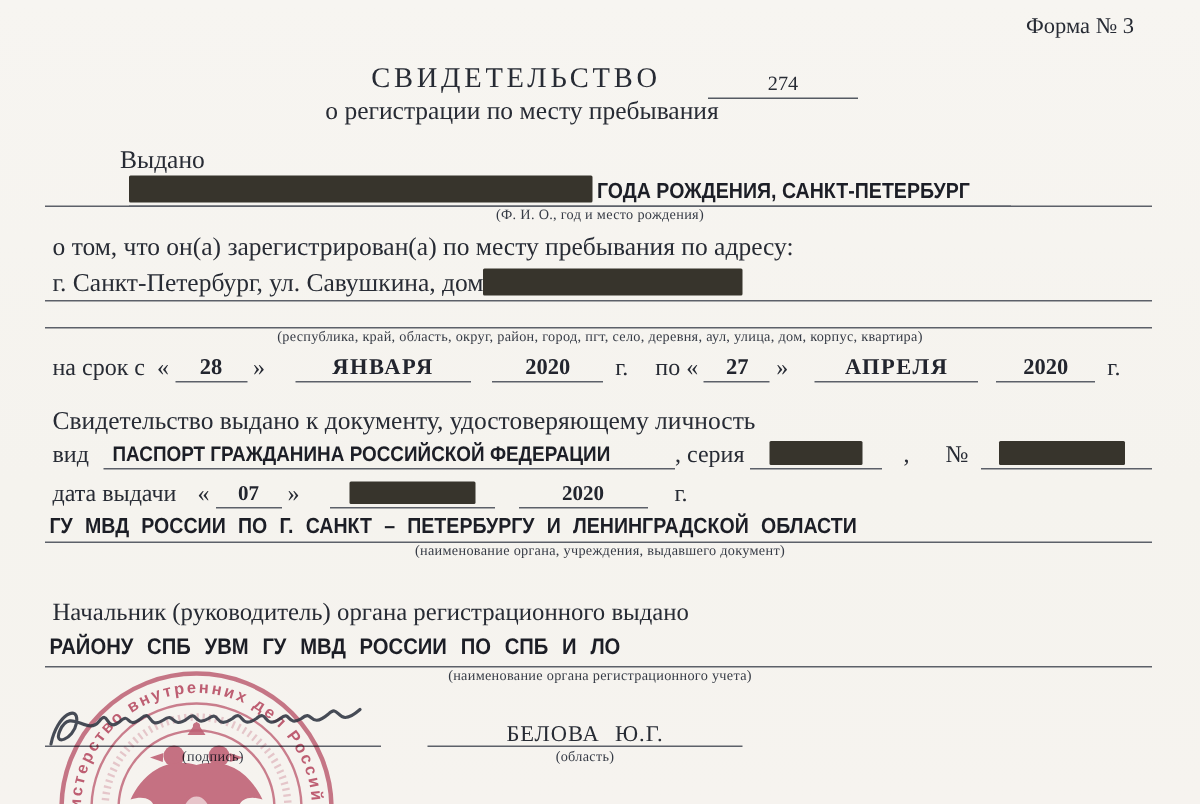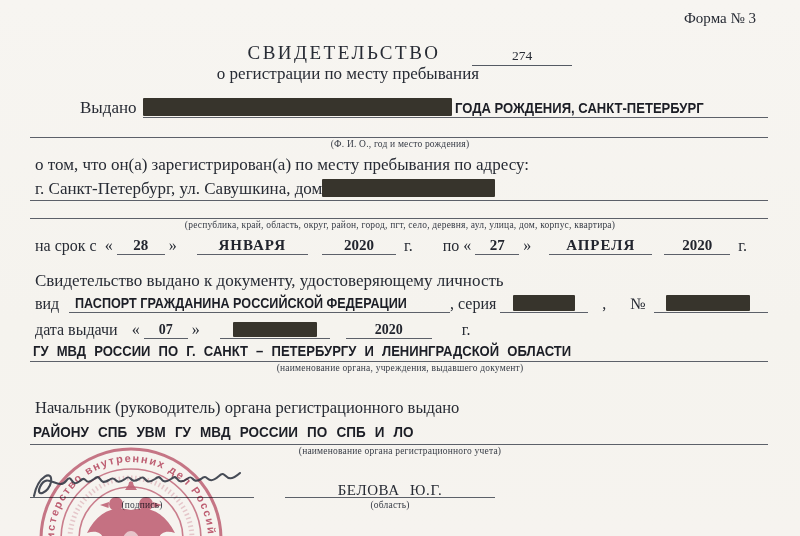--- a/index.html
+++ b/index.html
@@ -15,39 +15,39 @@
   .cond{font-family:"Liberation Sans",sans-serif;font-weight:bold;display:inline-block;
         transform:scaleX(.9);transform-origin:0 100%;white-space:nowrap;color:#1c1e26;}
   .redact{display:inline-block;background:#37342c;border-radius:1px;vertical-align:-3px;}
   .cell{border-bottom:1.3px solid #5c6069;text-align:center;}
   .val{font-weight:bold;font-size:15px;color:#22252e;}
   .flexrow{display:flex;align-items:flex-end;}
   #form-label{top:10px;right:44px;font-size:15px;}
   #title{top:42px;left:0;width:688px;text-align:center;font-size:19px;letter-spacing:2.5px;}
   #cert-num{top:48px;left:472px;width:100px;text-align:center;font-size:13.5px;border-bottom:1.2px solid #555a63;padding-bottom:1px;}
   #subtitle{top:64px;left:0;width:696px;text-align:center;font-size:17px;}
-  #issued-row{top:97px;left:80px;width:688px;height:21px;display:flex;align-items:center;}
+  #issued-row{top:97px;left:80px;width:688px;height:21px;display:flex;align-items:flex-start;flex-direction:column;}
   #issued-row .fill{flex:1;border-bottom:1.3px solid #5c6069;margin-left:6px;white-space:nowrap;}
   #statement1{top:155px;left:35px;}
   #address-row{top:179px;left:30px;width:738px;height:21px;border-bottom:1.3px solid #5c6069;white-space:nowrap;}
   #period-row{top:237px;left:35px;width:712px;font-size:16px;}
   #doc-statement{top:271px;left:35px;}
   #vid-row{top:294px;left:35px;width:733px;font-size:16px;}
   #date-row{top:320px;left:35px;width:620px;font-size:16px;}
   #authority-line{top:342px;left:33px;width:735px;}
   #head-row{top:398px;left:35px;width:733px;font-size:16.5px;}
   #head-line2{top:423px;left:30px;width:738px;height:21px;border-bottom:1.3px solid #5c6069;}
   #sig-caption{left:30px;width:224px;top:500px;font-family:Liberation Serif, serif;}
   #surname{top:482px;left:285px;width:210px;text-align:center;font-size:15px;word-spacing:6px;letter-spacing:.6px;}
   #surname-caption{left:285px;width:210px;top:500px;}
   .stampwrap{left:36px;top:444px;width:190px;height:190px;mix-blend-mode:multiply;opacity:.92;}
   .stampwrap svg{filter:blur(.35px);}
   .sigwrap{left:26px;top:456px;width:232px;height:52px;}
   .q{margin:0 4px;}
-  .sp8{margin-left:8px;} .sp14{margin-left:14px;} .sp18{margin-left:30px;}
+  .sp8{margin-left:8px;} .sp14{margin-left:14px;} .sp18{margin-left:18px;}
 </style>
 </head>
 <body>
 
 <div class="page">
 
   <div class="abs" id="form-label">Форма № 3</div>
 
   <div class="abs" id="title">СВИДЕТЕЛЬСТВО</div>
   <div class="abs" id="cert-num">274</div>

